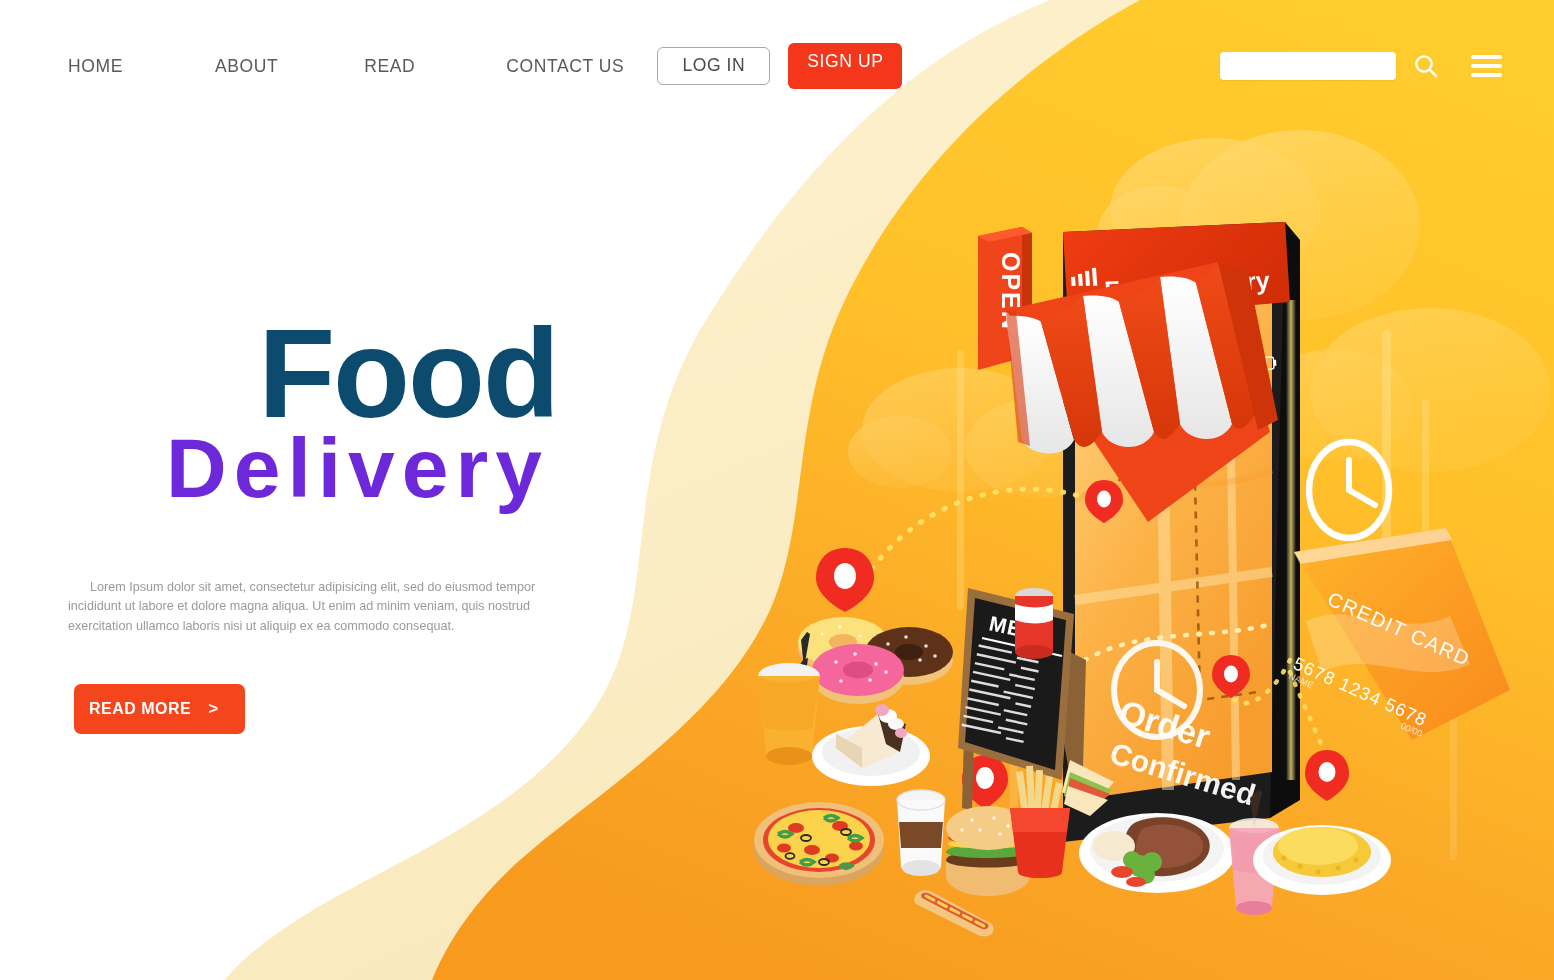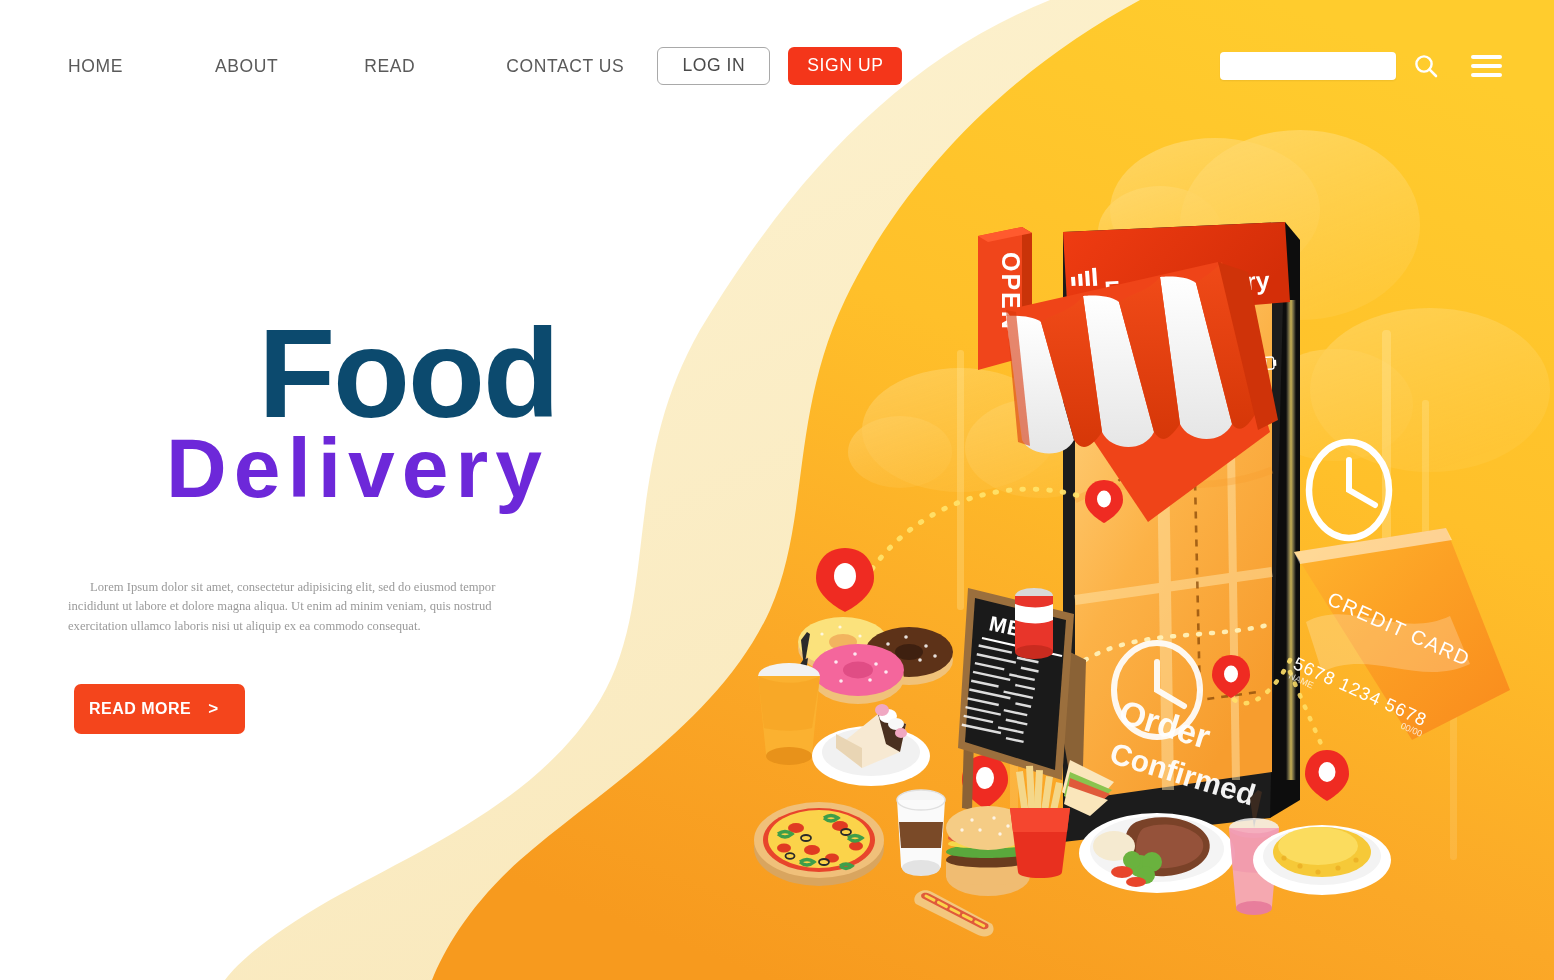--- a/index.html
+++ b/index.html
@@ -38,21 +38,21 @@
     background:transparent; color:#4a4a4a;
     font-size:17.5px; letter-spacing:0.6px;
     padding:9px 24px 10px; cursor:pointer;
     font-family:"Liberation Sans", sans-serif;
     line-height:1;
   }
   .btn-signup {
     border:none; border-radius:6px;
     background:#f4361a; color:#ffffff;
     font-size:17.5px; letter-spacing:0.6px;
-    padding:10px 19px 11px; cursor:pointer;
+    padding:10px 19px 18px; cursor:pointer;
     font-family:"Liberation Sans", sans-serif;
     line-height:1;
   }
 
   .nav-right {
     margin-left:auto; display:flex; align-items:center;
     padding-right:52px; gap:0;
   }
   .search-input {
     width:176px; height:28px; border:none; border-radius:4px;
@@ -70,21 +70,21 @@
     font-size:126px; font-weight:bold; color:#0c4a6e;
     line-height:0.92; letter-spacing:-2px;text-align:right;
   }
   .hero-title-2 {
     font-size:84px; font-weight:bold; color:#6d28d9;
     line-height:1.0; letter-spacing:7px; margin-left:78px; margin-top:-6px;
   }
   .hero-desc {
     margin-top:68px; margin-left:-20px;
     font-size:12.6px; color:#9a9a9a; line-height:1.55;
-    width:470px; text-indent:22px; text-align:left;font-family:Liberation Serif, serif;
+    width:470px; text-indent:22px; text-align:left;
   }
   .btn-readmore {
     margin-top:48px; margin-left:-14px;
     display:inline-flex; align-items:center; gap:17px;
     background:#f4451c; color:#ffffff; border:none;
     border-radius:7px; padding:16px 26px 17px 15px;
     font-size:16px; font-weight:bold; letter-spacing:0.5px;
     cursor:pointer; font-family:"Liberation Sans", sans-serif;
     line-height:1;
   }

